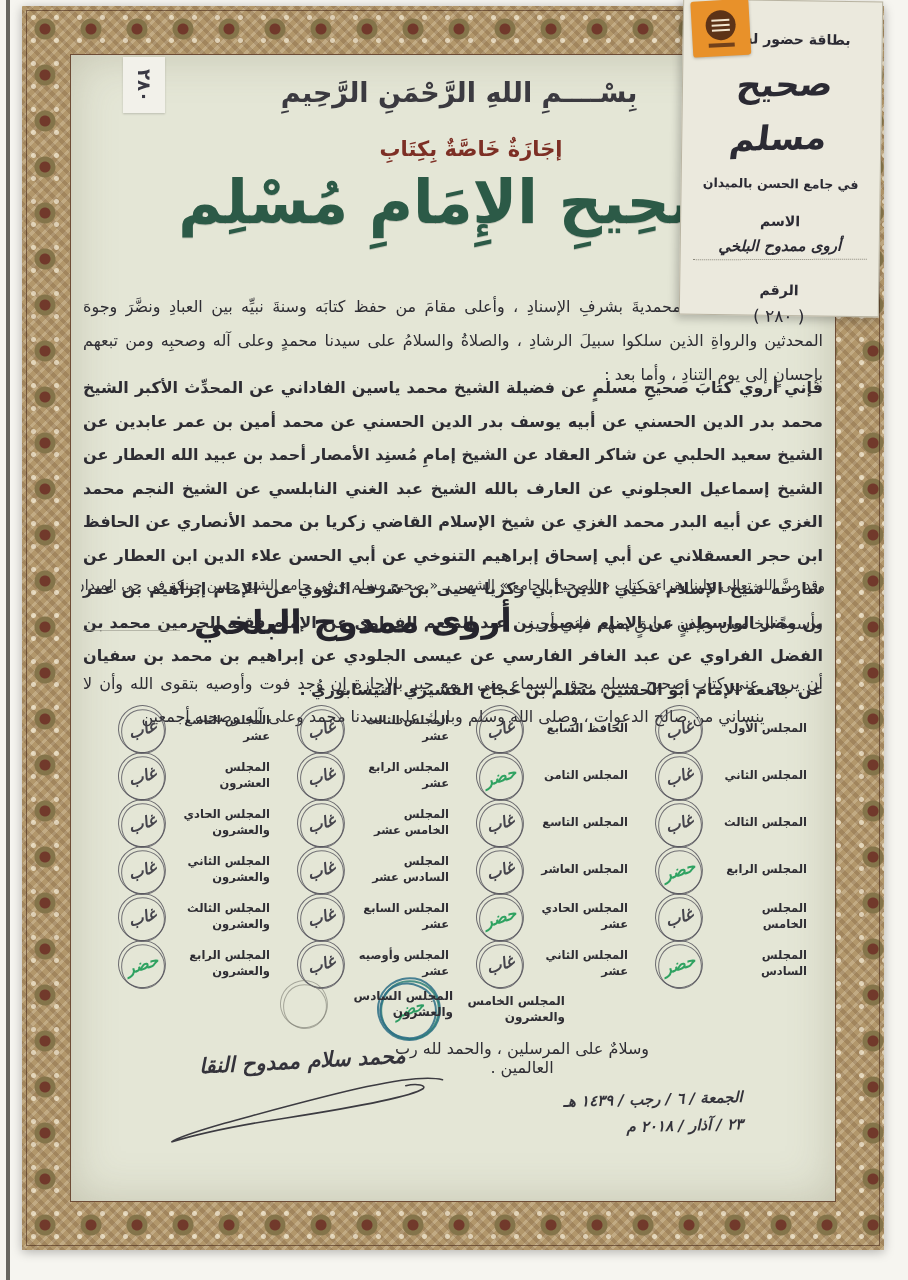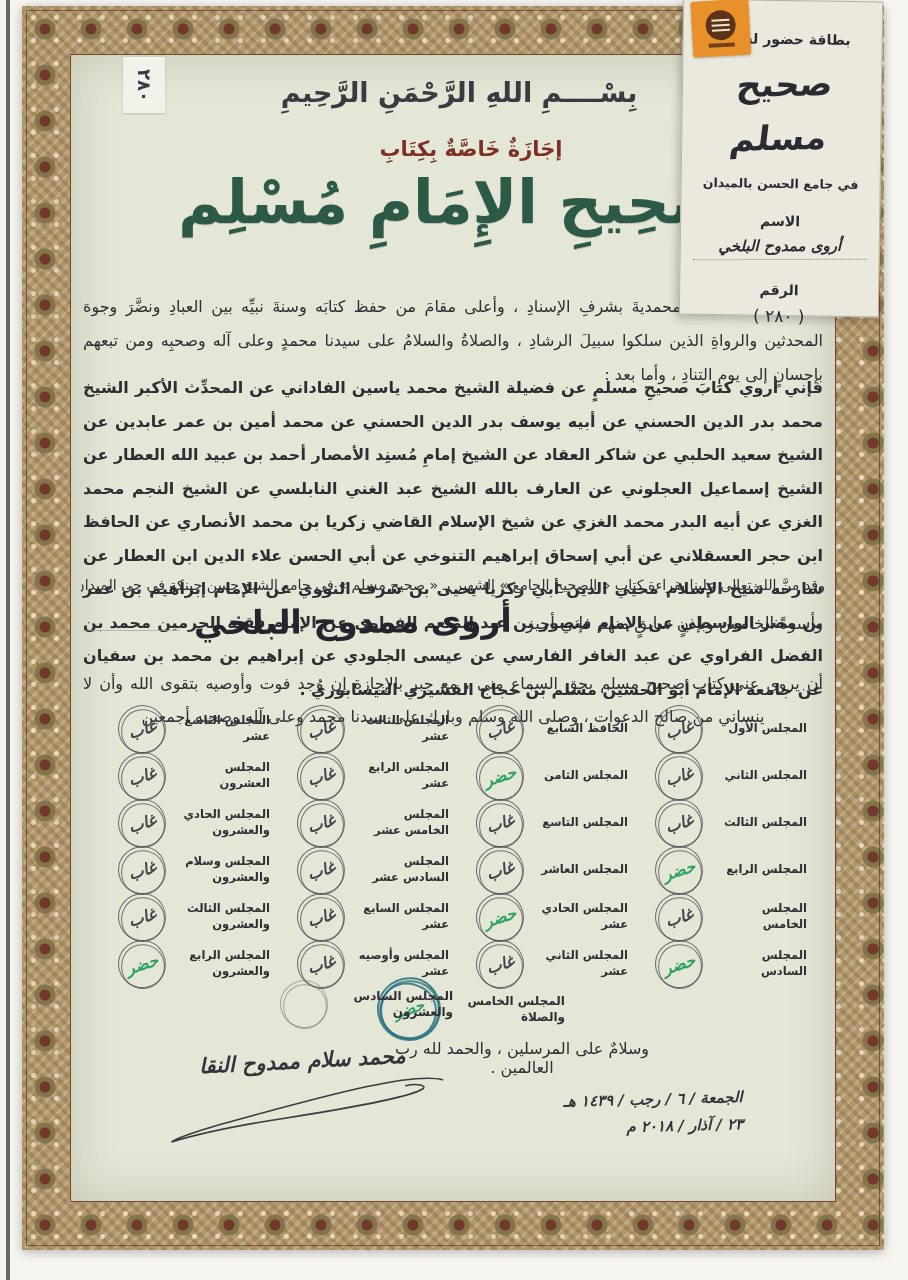--- a/index.html
+++ b/index.html
@@ -304,21 +304,21 @@
   </div>
           <div class="council absent">
     <div class="label">المجلس الحادي والعشرون</div>
     <div class="stamp">
       <i class="r1"></i>
       <i class="r2"></i>
       <span class="mark">غاب</span>
     </div>
   </div>
           <div class="council absent">
-    <div class="label">المجلس وسلام والعشرون</div>
+    <div class="label">المجلس الثاني والعشرون</div>
     <div class="stamp">
       <i class="r1"></i>
       <i class="r2"></i>
       <span class="mark">غاب</span>
     </div>
   </div>
           <div class="council absent">
     <div class="label">المجلس الثالث والعشرون</div>
     <div class="stamp">
       <i class="r1"></i>
@@ -330,21 +330,21 @@
     <div class="label">المجلس الرابع والعشرون</div>
     <div class="stamp">
       <i class="r1"></i>
       <i class="r2"></i>
       <span class="mark">حضر</span>
     </div>
   </div>
         </div>
       <div class="council-25" id="council-25">
           <div class="council attended big25">
-    <div class="label">المجلس الخامس والصلاة</div>
+    <div class="label">المجلس الخامس والعشرون</div>
     <div class="stamp">
       <i class="r1"></i>
       <i class="r2"></i>
       <span class="mark">حضر</span>
     <i class="r3"></i>
             </div>
   </div>
         </div>
       <div class="council-26" id="council-26">
           <div class="council empty">

